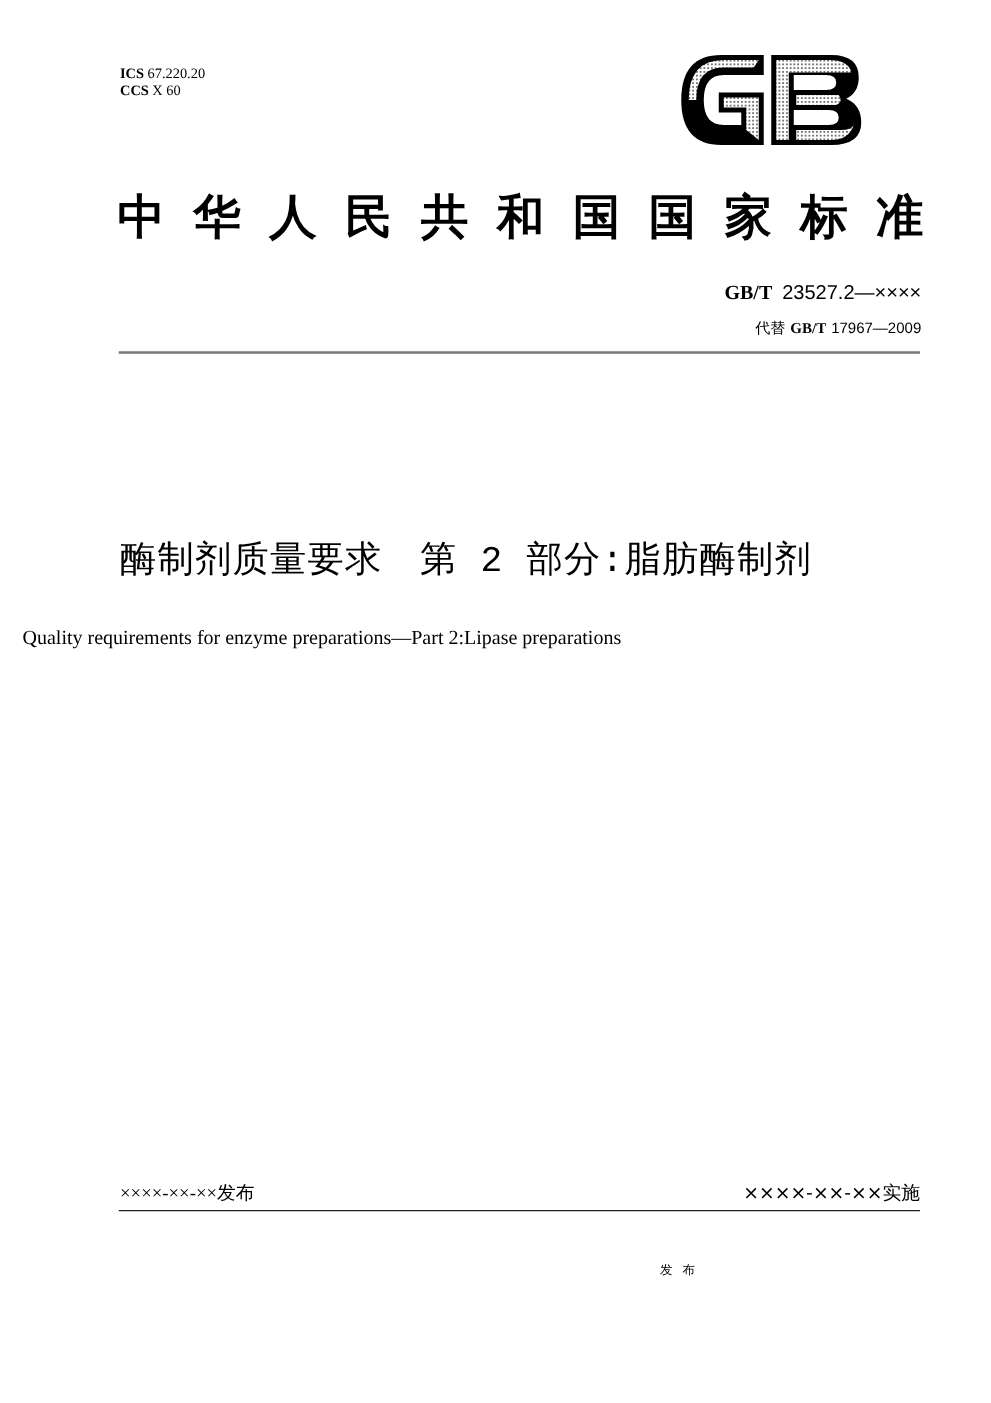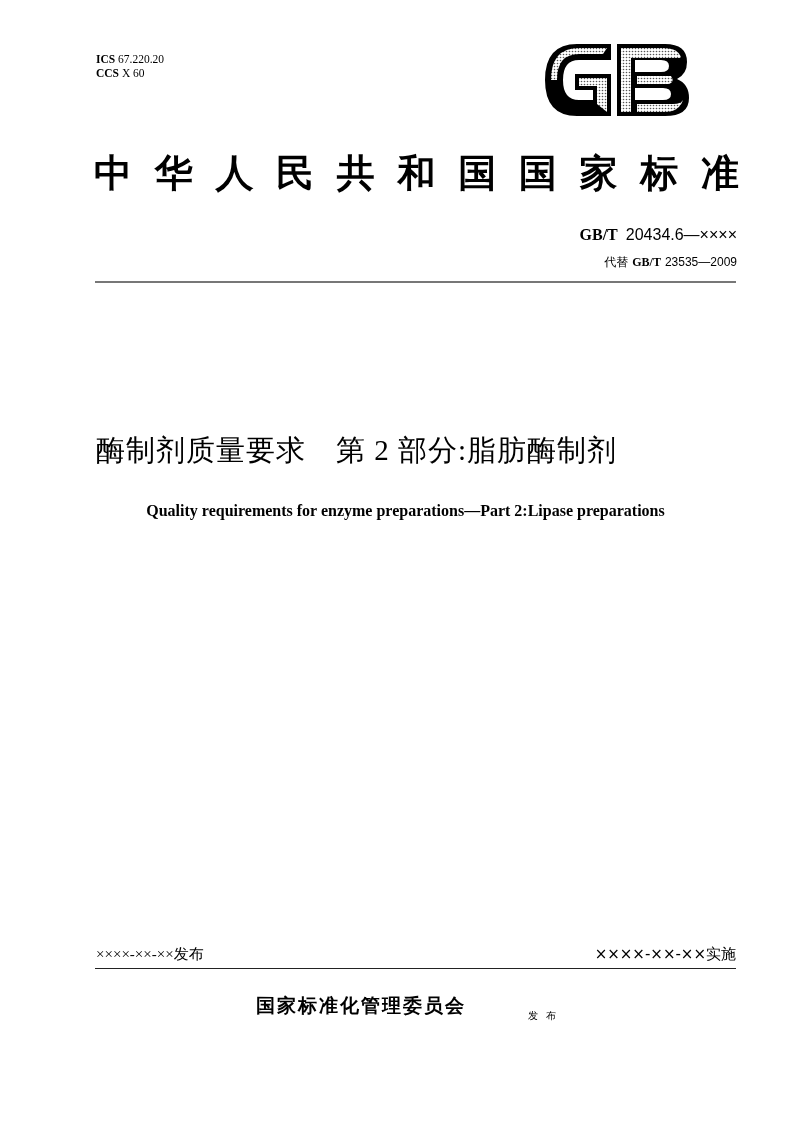--- a/index.html
+++ b/index.html
@@ -8,22 +8,22 @@
   .ics { left: 96px; top: 52px; font-family: "Liberation Serif", serif; font-size: 11.5px; line-height: 14px; }
   .ics b { font-weight: bold; }
   .logo { left: 541px; top: 38px; width: 152px; height: 84px; }
   .national { left: 94px; top: 150px; width: 645px; font-family: "DejaVu Serif", serif; font-weight: bold; font-size: 38px; letter-spacing: 0; display: flex; justify-content: space-between; line-height: 46px; }
   .std-no { right: 56px; top: 226px; font-size: 16px; font-family: "Liberation Sans", sans-serif; white-space: nowrap; }
   .std-no .pre { font-family: "Liberation Serif", serif; font-weight: bold; margin-right: 8px; }
   .replace { right: 56px; top: 254px; font-size: 12px; font-family: "Liberation Sans", sans-serif; white-space: nowrap; }
   .replace .zh { font-family: "DejaVu Sans", sans-serif; margin-right: 4px; margin-top: 25px; }
   .replace .gb { font-family: "Liberation Serif", serif; font-weight: bold; margin-right: 4px; }
   .rule-top { left: 95px; top: 281px; width: 641px; height: 2px; background: #777; }
-  .title-zh { left: 96px; top: 430px; width: 640px; font-family: Liberation Serif, serif; font-size: 29px; line-height: 40px; white-space: nowrap; letter-spacing: 1px; }
-  .title-en { left: 0; top: 500px; width: 793px; text-align: center; font-family: "Liberation Serif", serif; font-weight: bold; font-size: 16px; line-height: 22px; padding-left: 18px; box-sizing: border-box; }
+  .title-zh { left: 96px; top: 430px; width: 640px; font-family: Liberation Mono, monospace; font-size: 29px; line-height: 40px; white-space: nowrap; letter-spacing: 1px; }
+  .title-en { left: 0; top: 500px; width: 793px; font-family: "Liberation Serif", serif; font-weight: normal; font-size: 16px; line-height: 22px; padding-left: 18px; box-sizing: border-box; }
   .date-left { left: 96px; top: 945px; font-family: Liberation Serif, serif; font-size: 15px; white-space: nowrap; }
   .date-right { right: 57px; top: 945px; font-family: "DejaVu Sans", sans-serif; font-size: 15px; white-space: nowrap; }
   .rule-bottom { left: 95px; top: 968px; width: 641px; height: 1px; background: #222; }
   .orgs { left: 256px; top: 993px; font-family: "DejaVu Serif", serif; font-weight: bold; font-size: 19px; line-height: 24px; letter-spacing: 2px; }
   .issue { left: 528px; top: 1009px; font-family: "DejaVu Sans", sans-serif; font-size: 10px; letter-spacing: 8px; }
 </style>
 </head>
 <body>
 
 <div class="abs ics">
@@ -59,34 +59,33 @@
   <span>共</span>
   <span>和</span>
   <span>国</span>
   <span>国</span>
   <span>家</span>
   <span>标</span>
   <span>准</span>
 </div>
 
 <div class="abs std-no">
-  <span class="pre">GB/T</span><span>20434.6—××××</span>
+  <span class="pre">GB/T</span><span>23527.2—××××</span>
 </div>
 
 <div class="abs replace">
-  <span class="zh">代替</span><span class="gb">GB/T</span><span>23535—2009</span>
+  <span class="zh">代替</span><span class="gb">GB/T</span><span>17967—2009</span>
 </div>
 
 <div class="abs rule-top"></div>
 
 <div class="abs title-zh">酶制剂质量要求　第 2 部分:脂肪酶制剂</div>
 
 <div class="abs title-en">Quality requirements for enzyme preparations—Part 2:Lipase preparations</div>
 
 <div class="abs date-left">××××-××-××发布</div>
 <div class="abs date-right">××××-××-××实施</div>
 
 <div class="abs rule-bottom"></div>
 
 <div class="abs orgs">
-  <div>国家标准化管理委员会</div>
 </div>
 <div class="abs issue">发布</div>
 
 </body></html>

